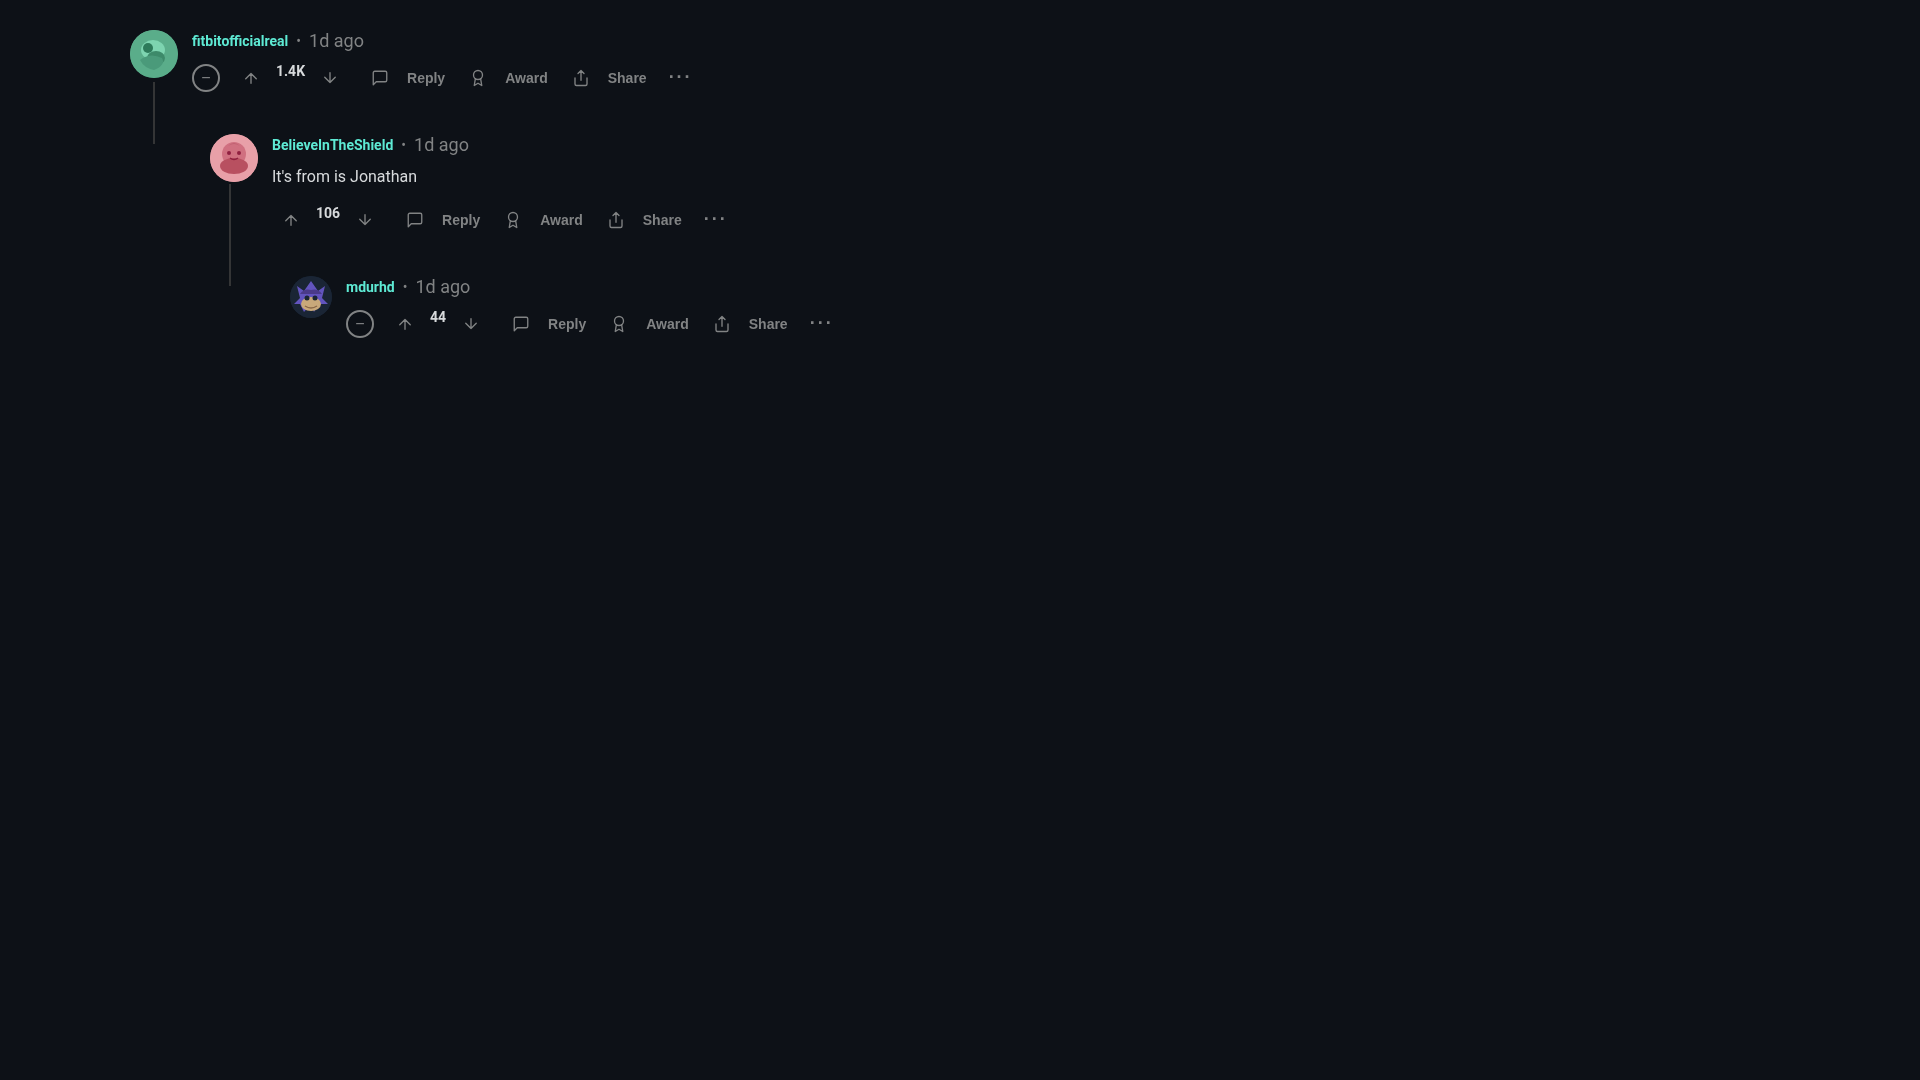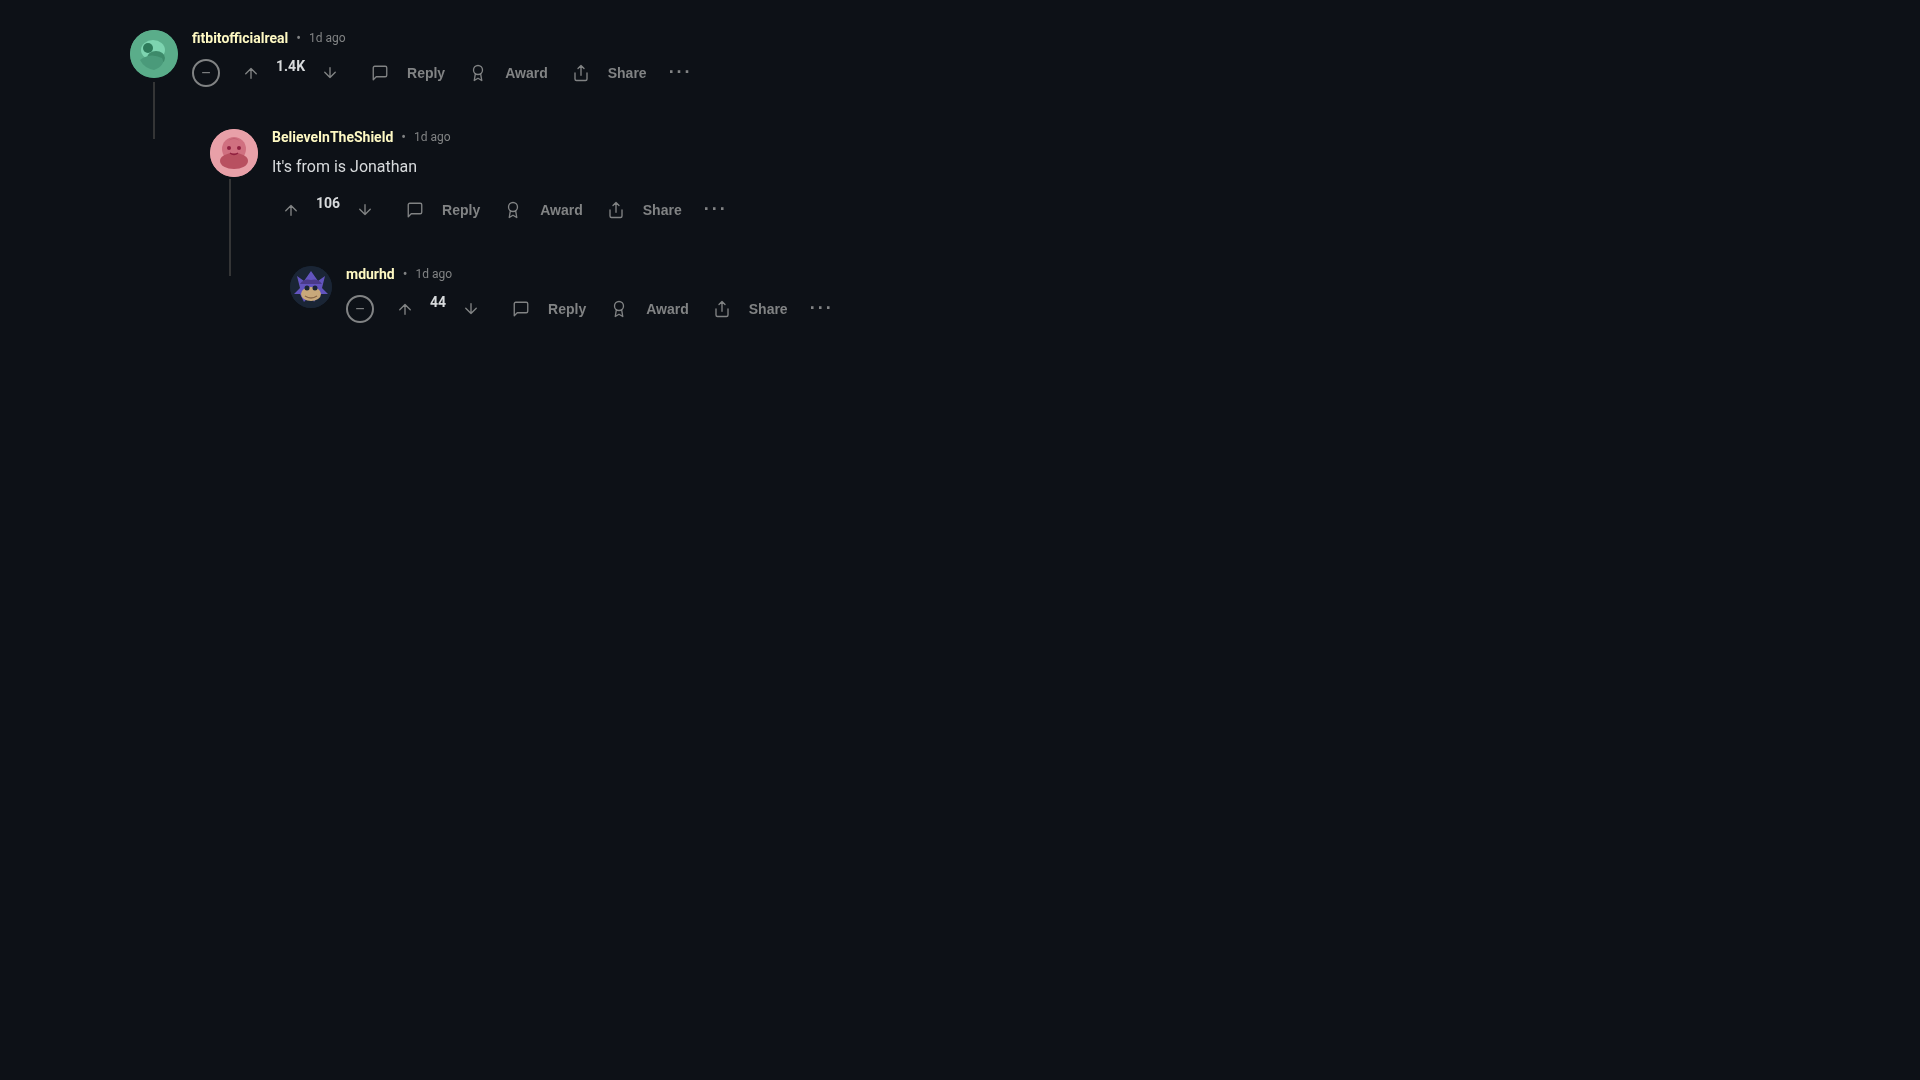--- a/index.html
+++ b/index.html
@@ -53,31 +53,31 @@
     .comment-header {
       display: flex;
       align-items: center;
       margin-bottom: 10px;
       gap: 8px;
     }
 
     .username {
       font-weight: 700;
       font-size: 14px;
-      color: #fef9c3;
+      color: #5eead4;
     }
 
     .separator {
       color: #818384;
       font-size: 14px;
     }
 
     .timestamp {
       color: #818384;
-      font-size: 12px;
+      font-size: 18px;
     }
 
     .comment-text {
       font-size: 16px;
       line-height: 1.5;
       color: #d7dadc;
       margin-bottom: 14px;
     }
 
     .comment-actions {

